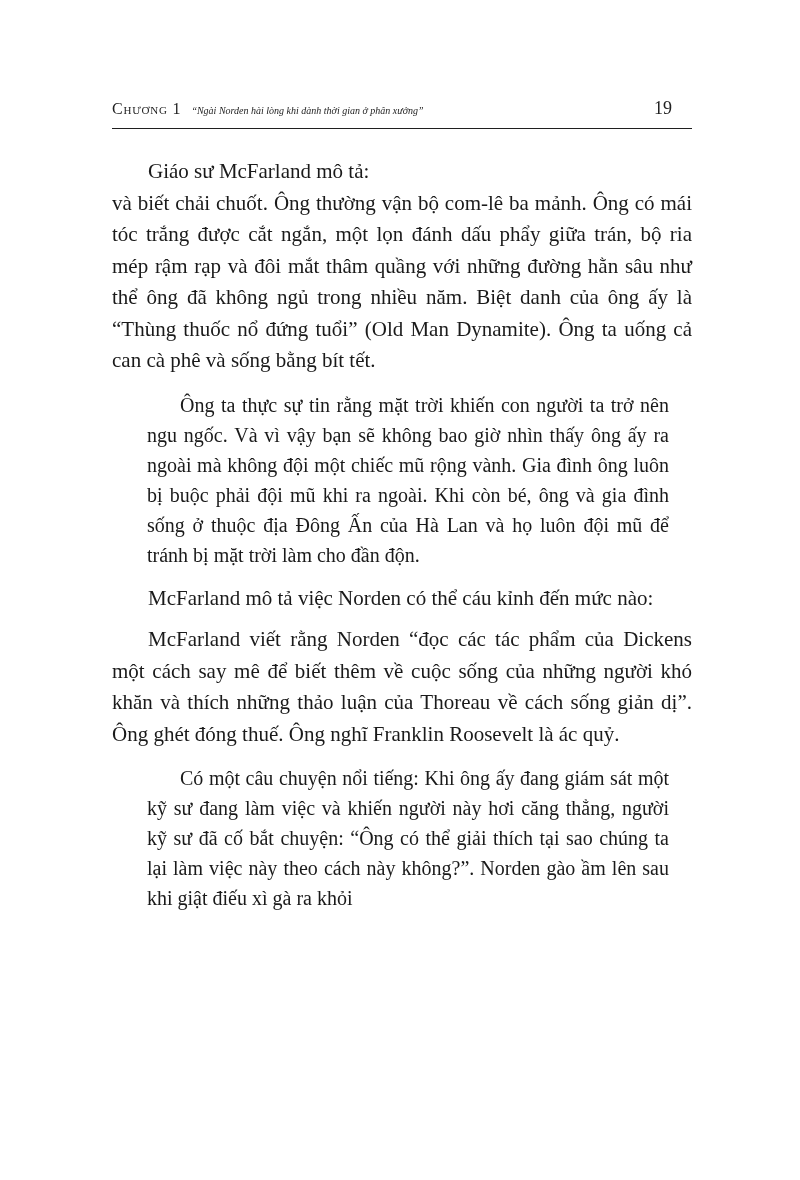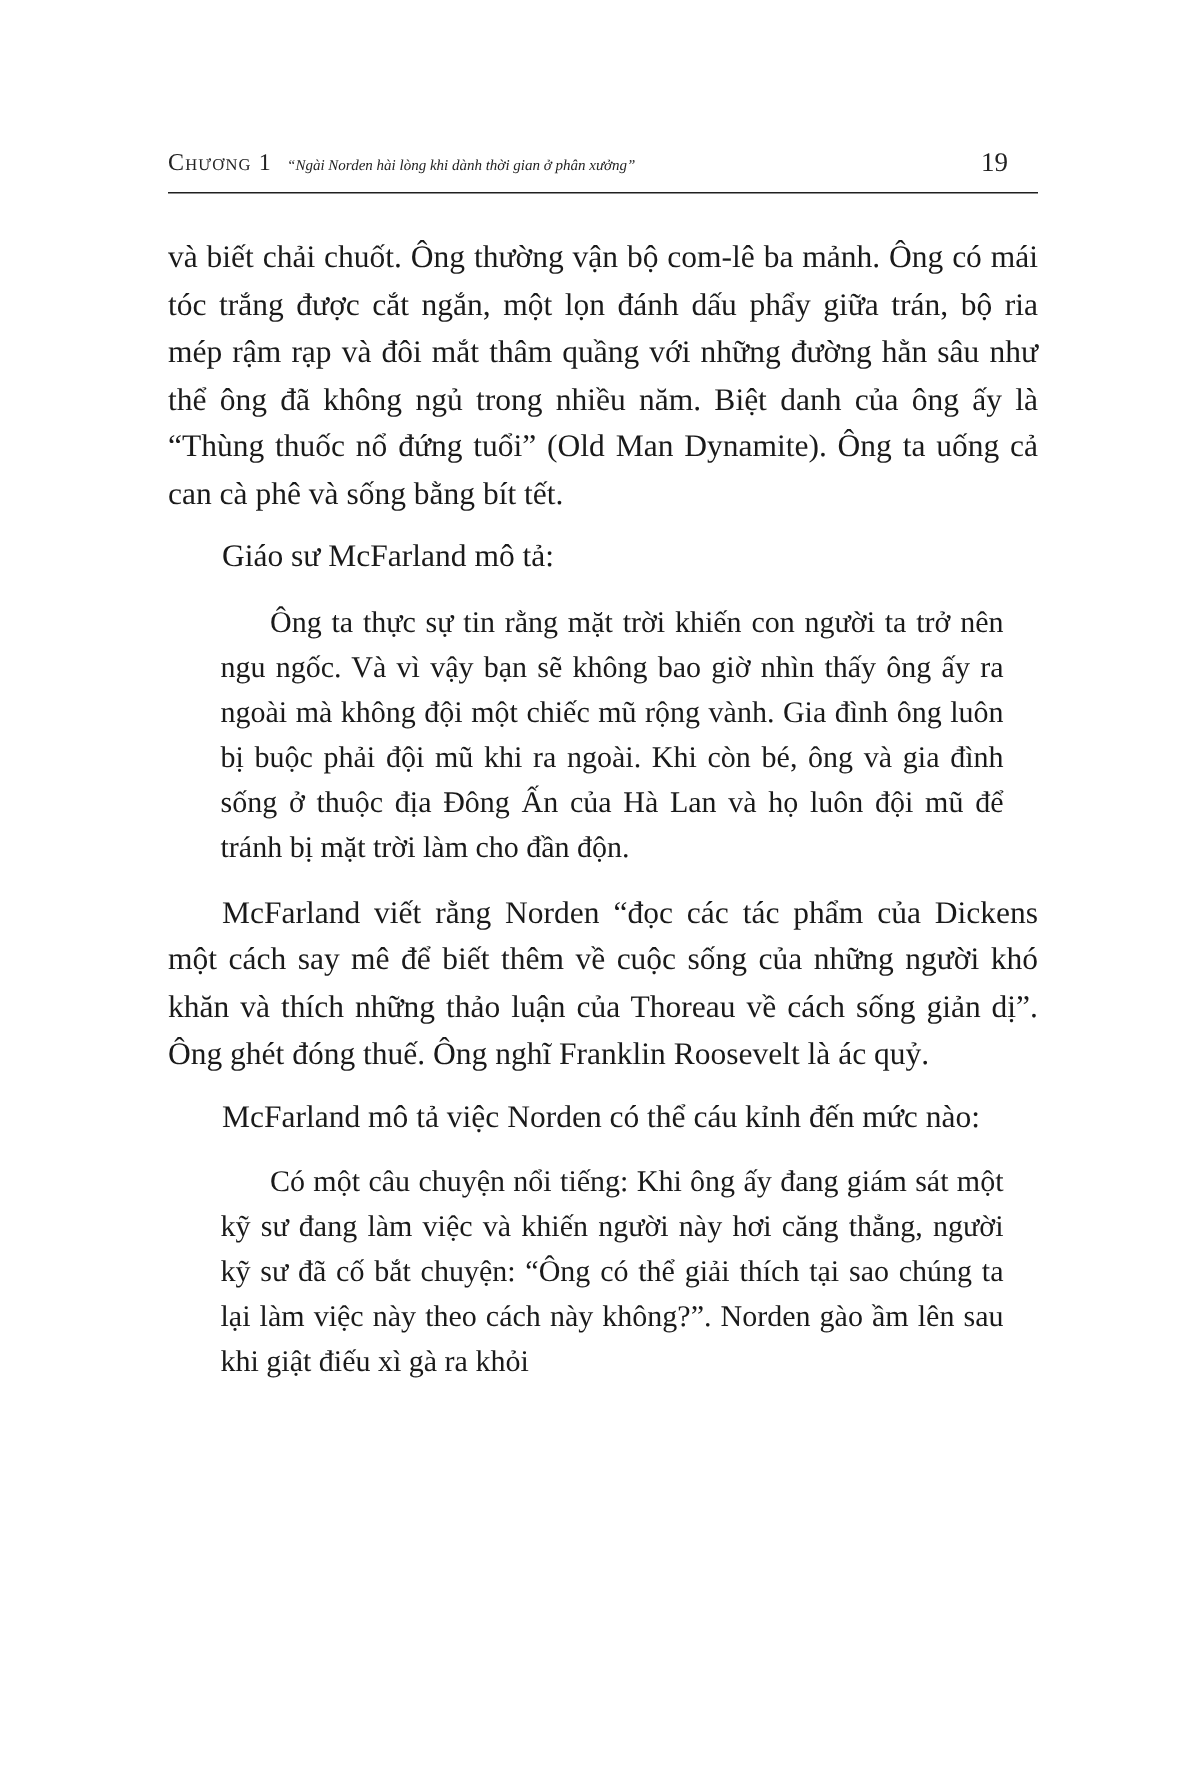--- a/index.html
+++ b/index.html
@@ -78,26 +78,26 @@
 
   <header class="running-head">
     <div class="header-left">
       <span class="chapter-label">Chương 1</span>
       <span class="chapter-title">“Ngài Norden hài lòng khi dành thời gian ở phân xưởng”</span>
     </div>
     <span class="page-number">19</span>
   </header>
 
   <main class="text-block">
+    <p class="body-para">Giáo sư McFarland mô tả:</p>
+
     <p class="body-para no-indent">và biết chải chuốt. Ông thường vận bộ com-lê ba mảnh. Ông có mái tóc trắng được cắt ngắn, một lọn đánh dấu phẩy giữa trán, bộ ria mép rậm rạp và đôi mắt thâm quầng với những đường hằn sâu như thể ông đã không ngủ trong nhiều năm. Biệt danh của ông ấy là “Thùng thuốc nổ đứng tuổi” (Old Man Dynamite). Ông ta uống cả can cà phê và sống bằng bít tết.</p>
-
-    <p class="body-para">Giáo sư McFarland mô tả:</p>
 
     <blockquote class="quote">Ông ta thực sự tin rằng mặt trời khiến con người ta trở nên ngu ngốc. Và vì vậy bạn sẽ không bao giờ nhìn thấy ông ấy ra ngoài mà không đội một chiếc mũ rộng vành. Gia đình ông luôn bị buộc phải đội mũ khi ra ngoài. Khi còn bé, ông và gia đình sống ở thuộc địa Đông Ấn của Hà Lan và họ luôn đội mũ để tránh bị mặt trời làm cho đần độn.</blockquote>
 
+    <p class="body-para">McFarland mô tả việc Norden có thể cáu kỉnh đến mức nào:</p>
+
     <p class="body-para">McFarland viết rằng Norden “đọc các tác phẩm của Dickens một cách say mê để biết thêm về cuộc sống của những người khó khăn và thích những thảo luận của Thoreau về cách sống giản dị”. Ông ghét đóng thuế. Ông nghĩ Franklin Roosevelt là ác quỷ.</p>
-
-    <p class="body-para">McFarland mô tả việc Norden có thể cáu kỉnh đến mức nào:</p>
 
     <blockquote class="quote">Có một câu chuyện nổi tiếng: Khi ông ấy đang giám sát một kỹ sư đang làm việc và khiến người này hơi căng thẳng, người kỹ sư đã cố bắt chuyện: “Ông có thể giải thích tại sao chúng ta lại làm việc này theo cách này không?”. Norden gào ầm lên sau khi giật điếu xì gà ra khỏi</blockquote>
   </main>
 
 </div>
 
 </body></html>

